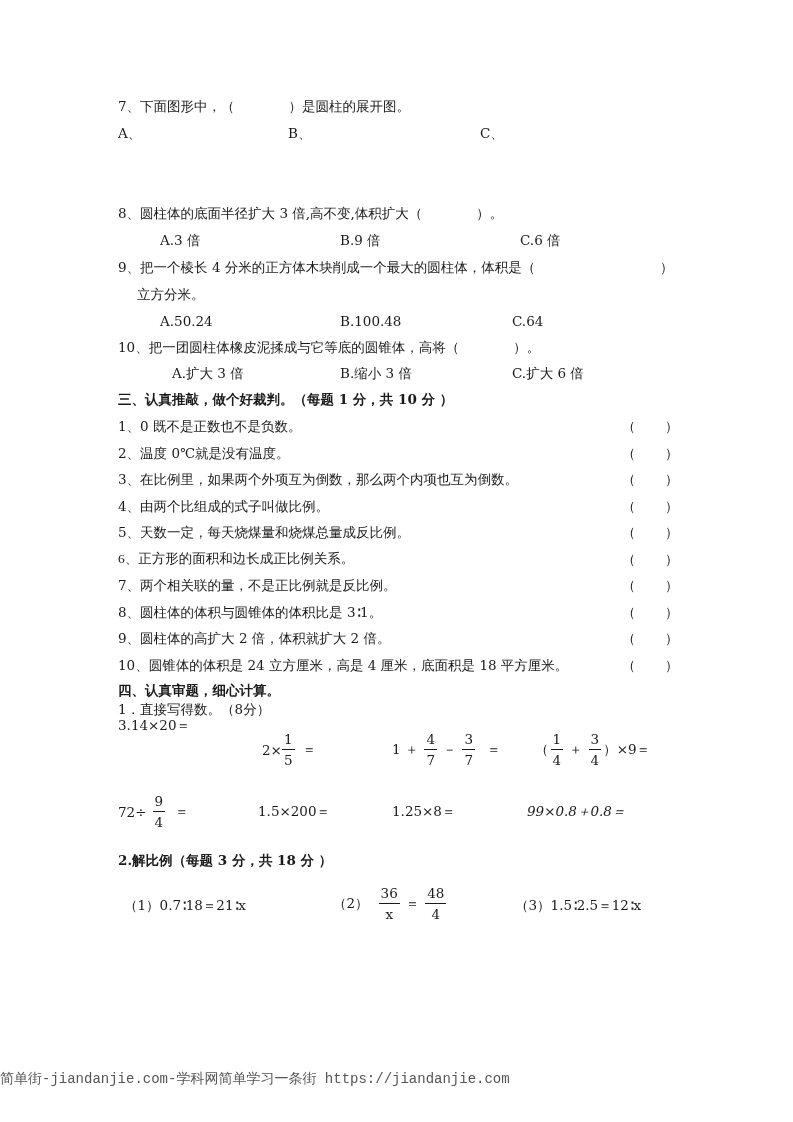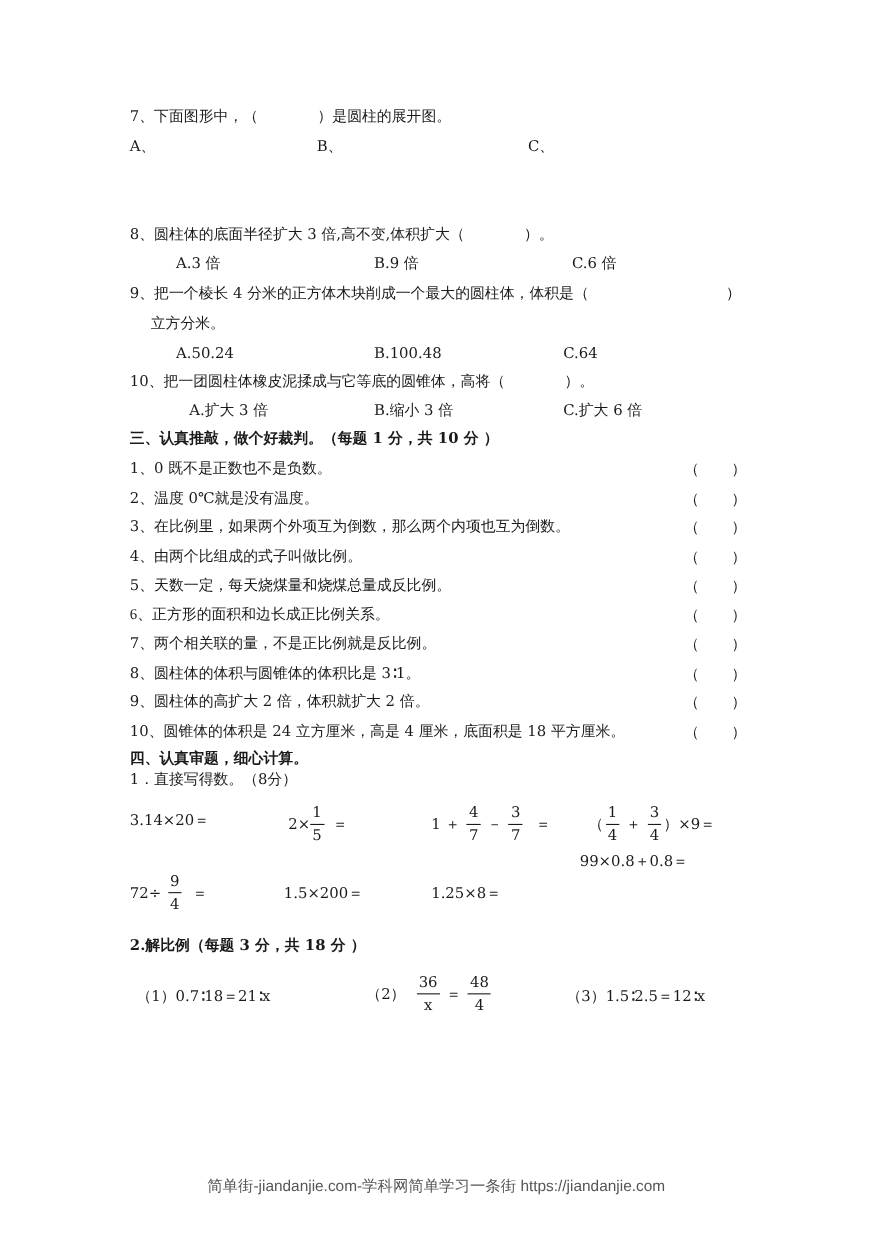--- a/index.html
+++ b/index.html
@@ -5,22 +5,22 @@
   html, body { margin: 0; padding: 0; background: #ffffff; }
   body { width: 793px; height: 1122px; position: relative; overflow: hidden;
          font-family: "DejaVu Serif", "Liberation Serif", serif; color: #1a1a1a; }
   .t { position: absolute; font-size: 13.5px; white-space: nowrap; line-height: 16px; }
   .bold { font-weight: bold; font-family: "DejaVu Serif", "Liberation Serif", serif; }
   .paren { position: absolute; font-size: 13.5px; white-space: nowrap; }
   .frac { display: inline-flex; flex-direction: column; align-items: center; vertical-align: middle; font-size: 13.5px; line-height: 15px; margin: 0 2px; }
   .frac .num { border-bottom: 1px solid #1a1a1a; padding: 0 2px 2px; }
   .frac .den { padding: 3px 2px 0; }
   .expr { position: absolute; white-space: nowrap; font-size: 13.5px; display: flex; align-items: center; }
-  .footer { position: absolute; left: 0; width: 793px; top: 1070px; text-align: center;
-            font-family: Liberation Sans, sans-serif; font-size: 14px; color: #555; }
+  .footer { position: absolute; left: 0; width: 793px; top: 1070px; text-align: left;
+            font-family: Liberation Mono, monospace; font-size: 14px; color: #555; }
 </style>
 </head>
 <body>
 
 <div class="t" style="left:118px;top:98px;">7、下面图形中，（　　　　）是圆柱的展开图。</div>
 <div class="t" style="left:118px;top:125px;">A、</div>
 <div class="t" style="left:288px;top:125px;">B、</div>
 <div class="t" style="left:480px;top:125px;">C、</div>
 
 <div class="t" style="left:118px;top:205px;">8、圆柱体的底面半径扩大 3 倍,高不变,体积扩大（　　　　）。</div>
@@ -74,21 +74,21 @@
   <div class="paren" style="left:665px;top:604px;">）</div>
   <div class="paren" style="left:622px;top:630px;">（</div>
   <div class="paren" style="left:665px;top:630px;">）</div>
   <div class="paren" style="left:622px;top:657px;">（</div>
   <div class="paren" style="left:665px;top:657px;">）</div>
 </div>
 
 <div class="t bold" style="left:118px;top:682px;">四、认真审题，细心计算。</div>
 <div class="t" style="left:118px;top:701px;">1．直接写得数。（8分）</div>
 
-<div class="expr" style="left:118px;top:737px;">
+<div class="expr" style="left:118px;top:717px;">
   <span>3.14×20＝</span>
 </div>
 <div class="expr" style="left:262px;top:732px;">
   <span>2×</span>
   <span class="frac" style="margin:0;">
       <span class="num">1</span>
       <span class="den">5</span>
     </span>
   <span style="margin-left:8px;">＝</span>
 </div>
@@ -126,21 +126,21 @@
       <span class="den" style="border-top:1px solid #1a1a1a;">4</span>
     </span>
   <span style="margin-left:8px;">＝</span>
 </div>
 <div class="expr" style="left:258px;top:803px;">
   <span>1.5×200＝</span>
 </div>
 <div class="expr" style="left:392px;top:803px;">
   <span>1.25×8＝</span>
 </div>
-<div class="expr" style="left:527px;top:774px;">
+<div class="expr" style="left:527px;top:803px;font-style:italic;">
   <span>99×0.8＋0.8＝</span>
 </div>
 
 <div class="t" style="left:118px;top:852px;font-weight:bold;">2.解比例（每题 3 分，共 18 分 ）</div>
 
 <div class="expr" style="left:124px;top:897px;">
   <span>（1）0.7∶18＝21∶x</span>
 </div>
 <div class="expr" style="left:333px;top:886px;">
   <span>（2）</span>

